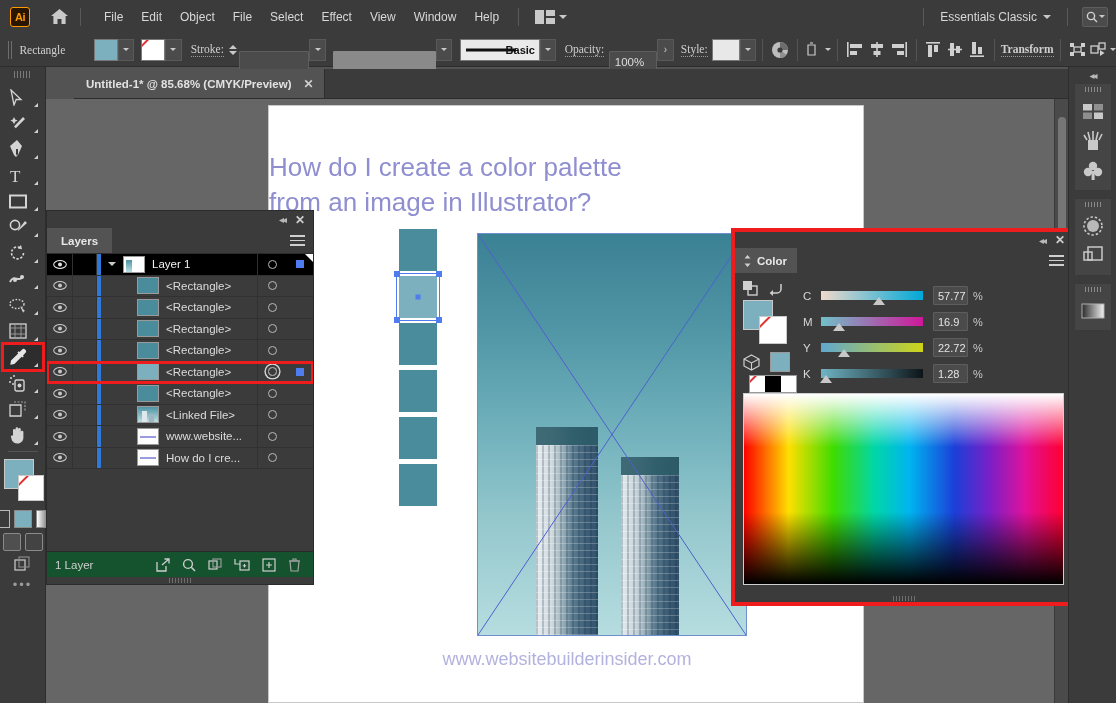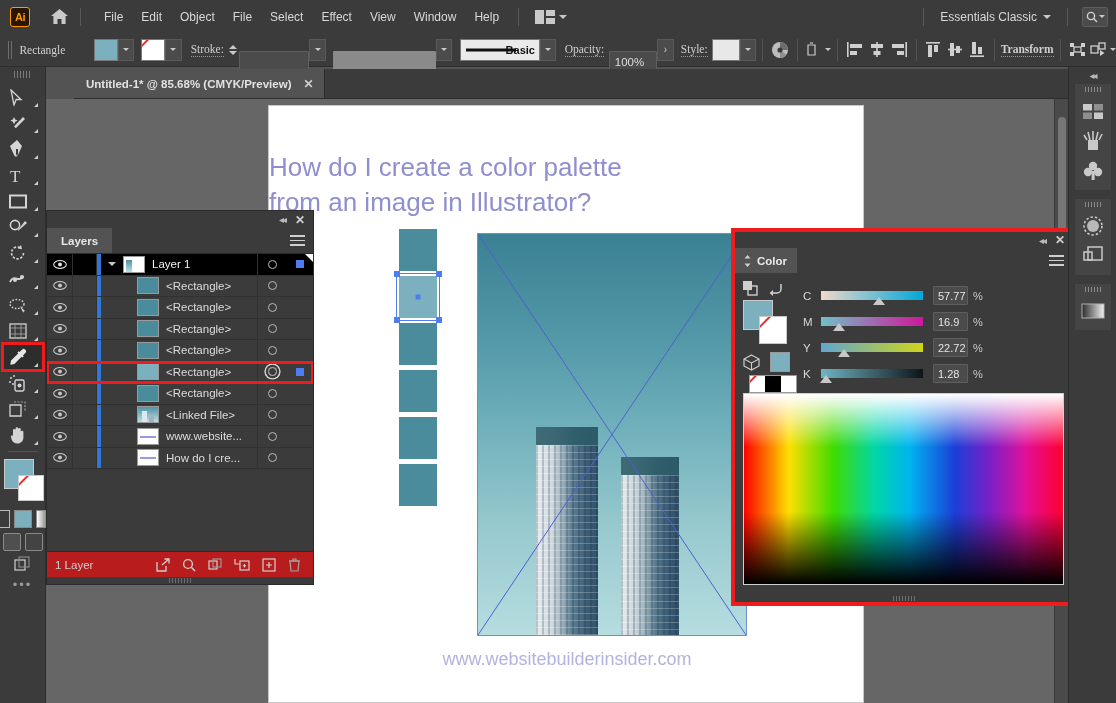--- a/index.html
+++ b/index.html
@@ -215,21 +215,21 @@
   .lr-thumb.doc::after { content:""; position:absolute; left:2px; top:3px; width:6px; height:12px; background:linear-gradient(to bottom,#4e94a4,#bcdfe2); }
   .lr-name { flex:1; font-size:11.5px; color:#dcdcdc; white-space:nowrap; overflow:hidden; }
   .lrow.header .lr-name { color:#f2f2f2; }
   .lr-target { width:30px; display:flex; align-items:center; justify-content:center; border-left:1px solid #313131; height:100%; }
   .lr-sel { width:26px; display:flex; align-items:center; justify-content:center; height:100%; }
   .ring { width:9px;height:9px;border:1.4px solid #b9b9b9;border-radius:50%; }
   .ring.dbl { box-shadow: 0 0 0 2.2px #3b3b3b, 0 0 0 3.6px #d6d6d6; }
   .selsq { width:8px;height:8px;background:#4f7df0; }
   .corner-fold { position:absolute; right:0; top:0; width:0;height:0;border-top:8px solid #fff;border-left:8px solid transparent; }
   .lp-foot {
-    height: 26px; background:#b91c1c; border-top:1px solid #2b2b2b;
+    height: 26px; background:#14532d; border-top:1px solid #2b2b2b;
     display:flex; align-items:center; padding:0 8px; gap:0;
   }
   .lp-foot .cnt { font-size:11.5px; color:#cfcfcf; }
   .lp-foot .tools { margin-left:auto; display:flex; align-items:center; gap:12px; padding-right:4px;}
   .lp-gripbar { height:7px; background:#3b3b3b; display:flex; align-items:center; justify-content:center; }
   .lp-gripbar i { display:block; width:22px;height:5px; background: repeating-linear-gradient(to right,#6e6e6e 0 1px,transparent 1px 3px); }
   .lrow.redhl { outline: 3px solid #ee1c1c; outline-offset:-2px; z-index:6; }
 
   
   .colorpanel {

